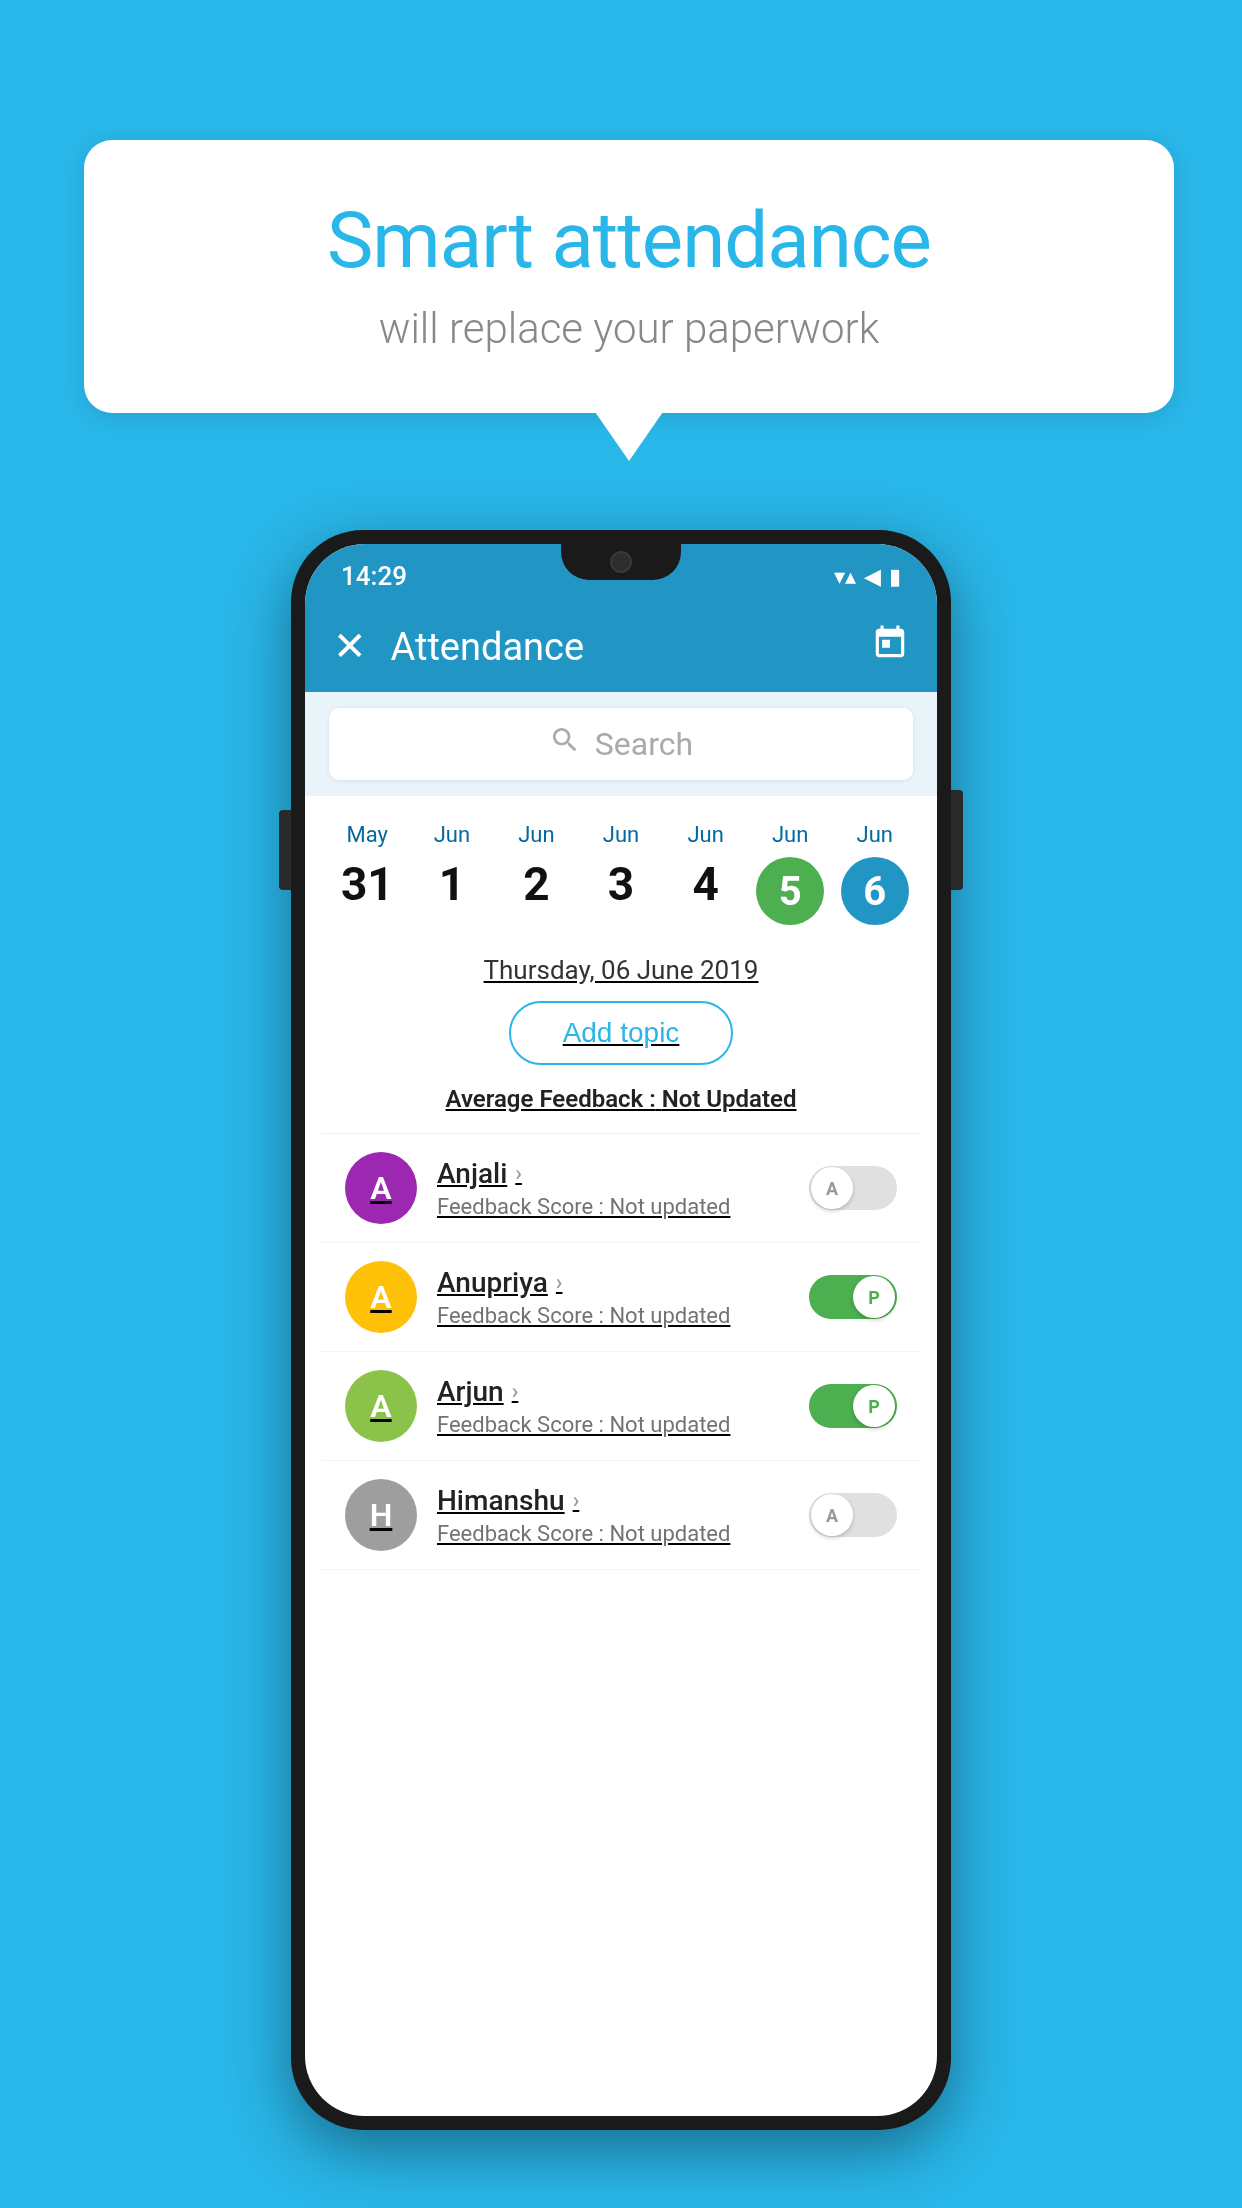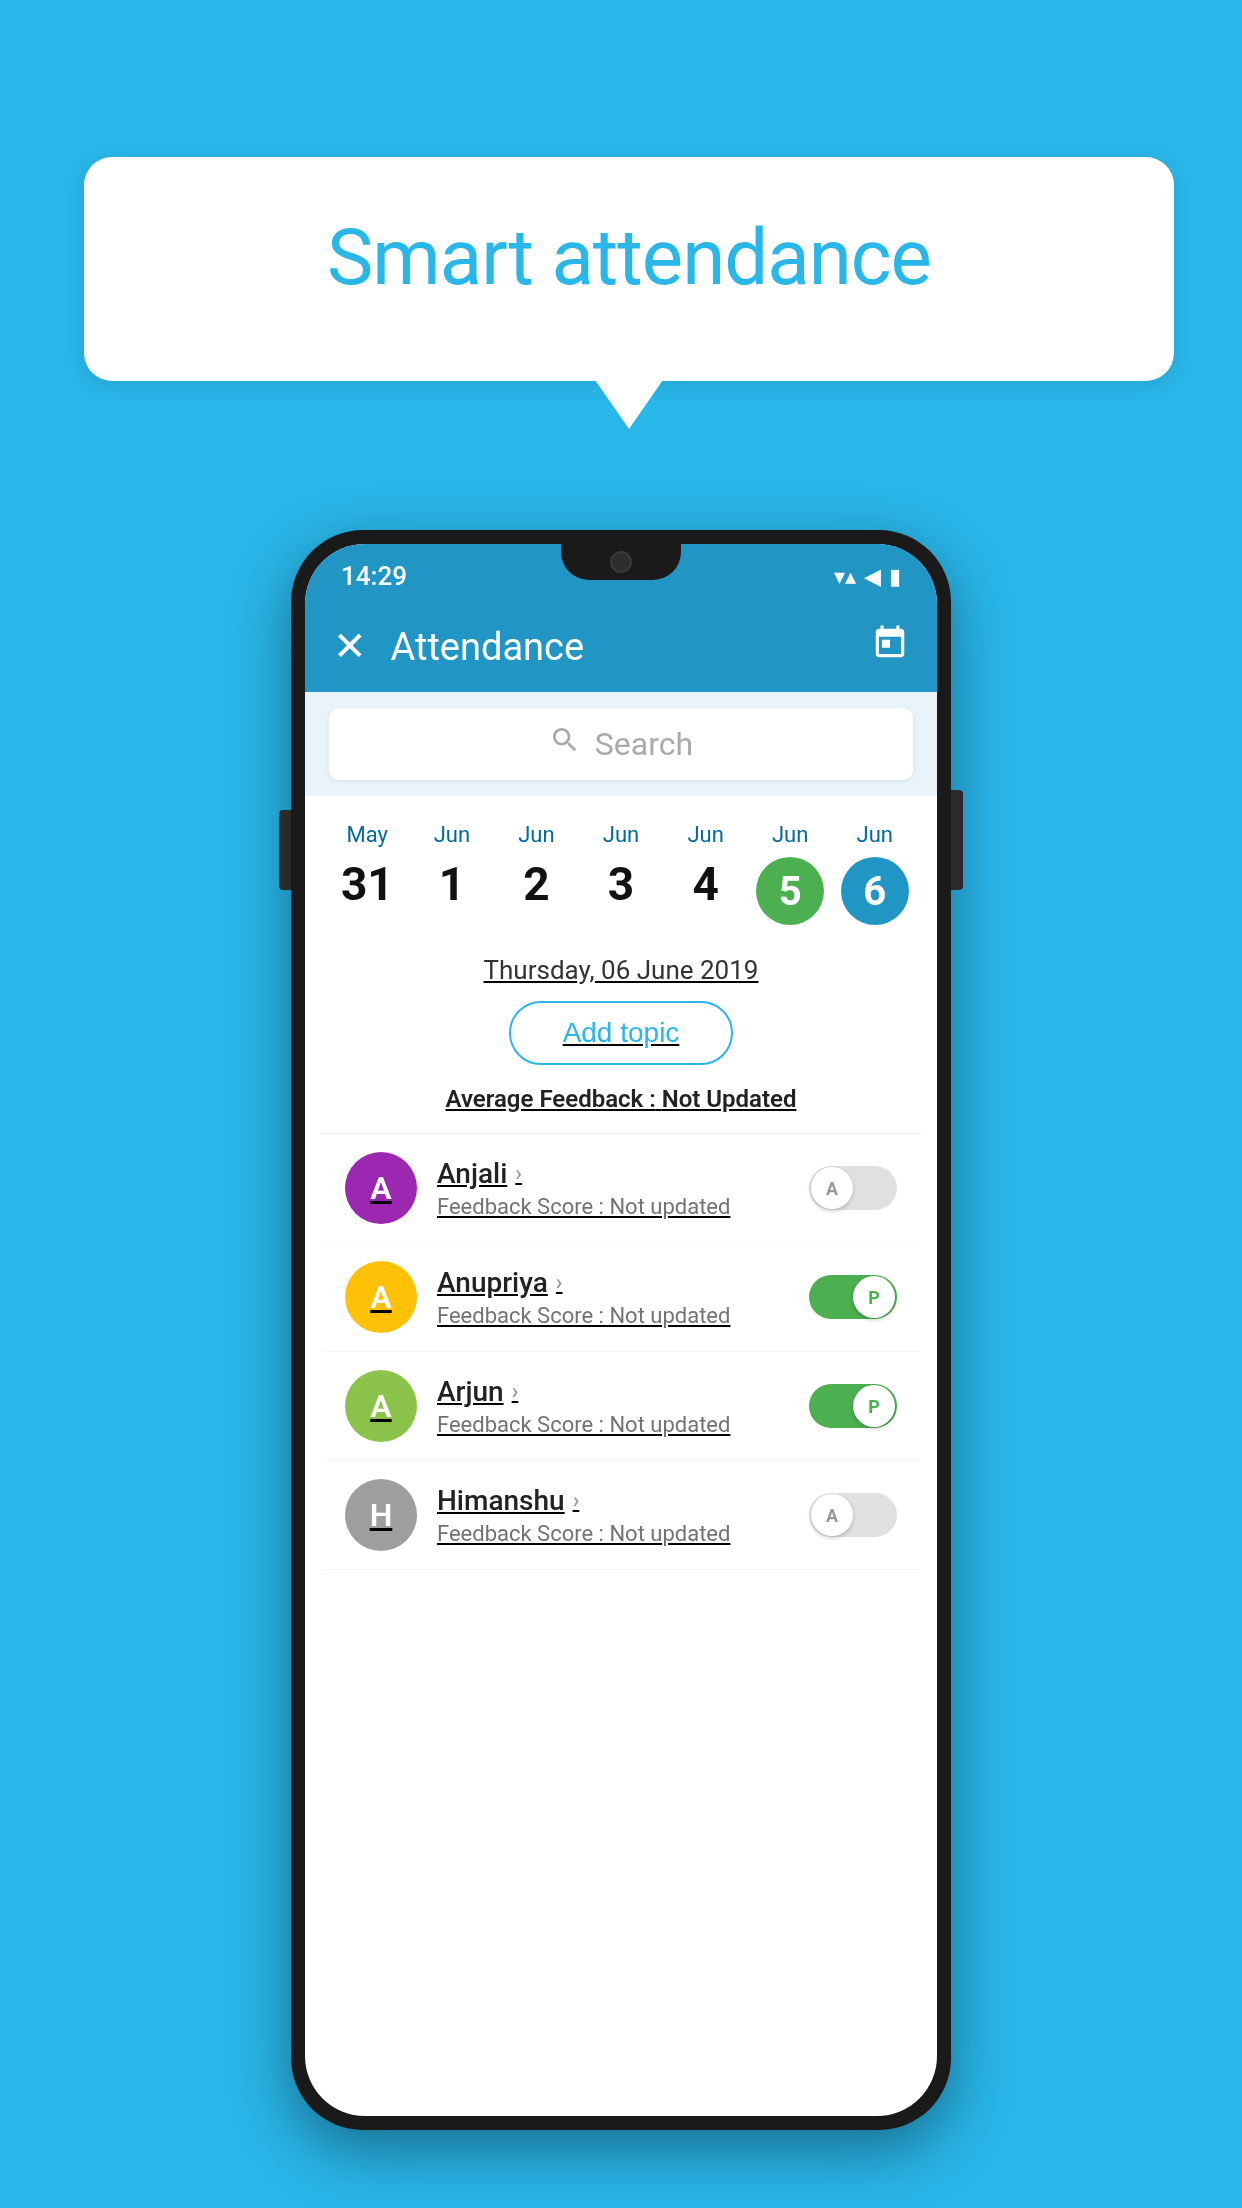--- a/index.html
+++ b/index.html
@@ -8,21 +8,21 @@
       height: 2208px;
       background-color: #29b6e8;
       font-family: 'Roboto', Arial, sans-serif;
       overflow: hidden;
       position: relative;
     }
 
     
     .speech-bubble-container {
       position: absolute;
-      top: 157px;
+      top: 140px;
       left: 68px;
       right: 68px;
       padding-left: 16px;
     }
     .speech-bubble {
       background: white;
       border-radius: 28px;
       padding: 55px 60px 60px;
       text-align: center;
       position: relative;
@@ -368,20 +368,21 @@
       right: 2px;
       color: #4CAF50;
     }
   </style>
 </head>
 <body>
 
 <div class="speech-bubble-container">
   <div class="speech-bubble">
     <div class="bubble-title">Smart attendance</div>
+    <div class="bubble-subtitle">will replace your paperwork</div>
   </div>
 </div>
 
 <div class="phone-wrapper">
   <div class="phone-outer">
     <div class="phone-screen">
 
       <div class="notch">
         <div class="notch-camera"></div>
       </div>

